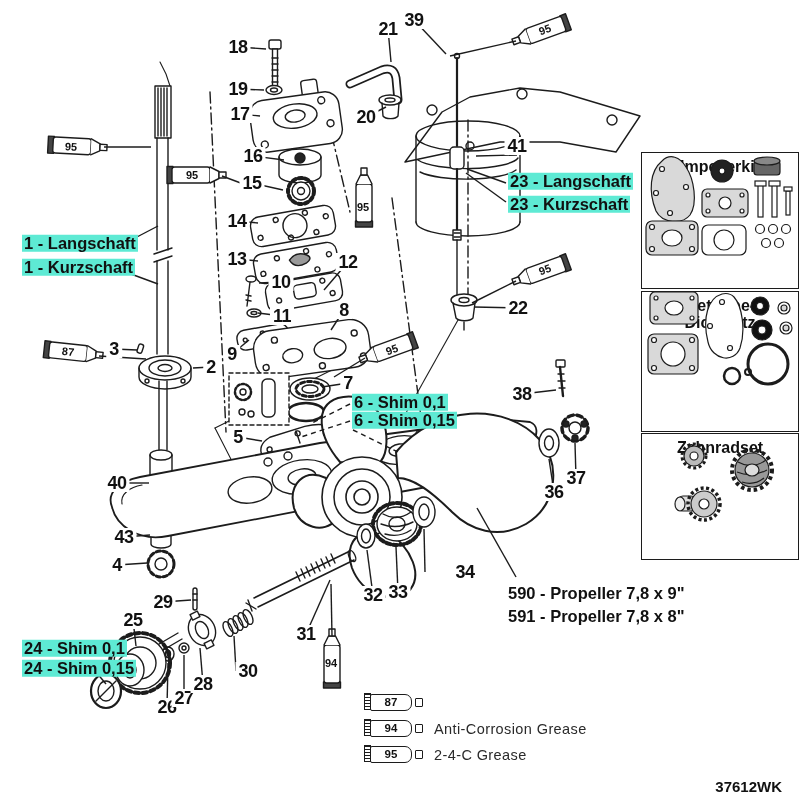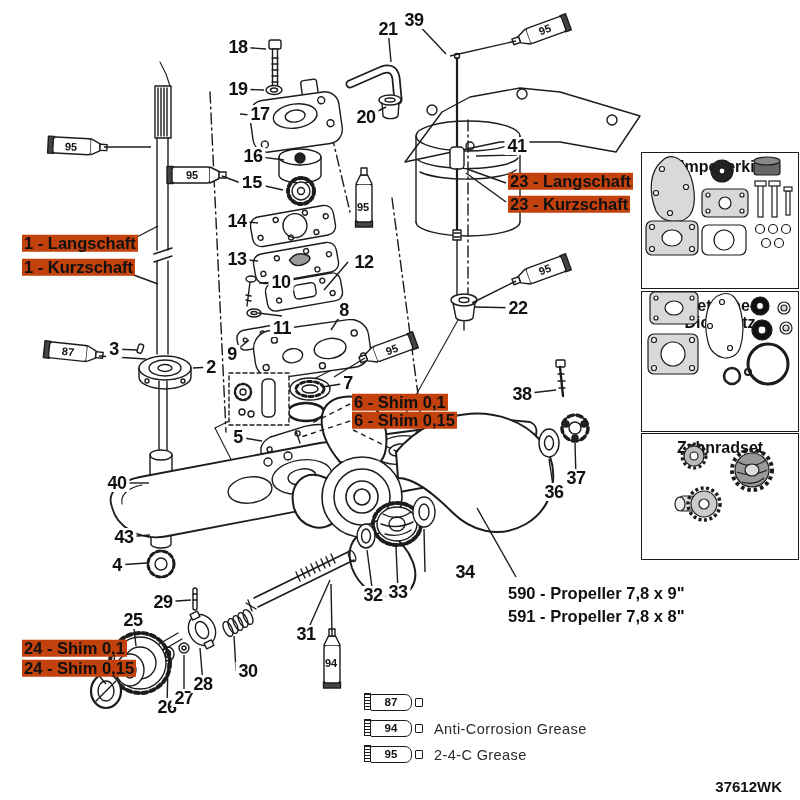--- a/index.html
+++ b/index.html
@@ -6,21 +6,21 @@
   #stage{position:relative;width:800px;height:800px;background:#fff;overflow:hidden;
          font-family:"Liberation Sans",sans-serif;color:#111;}
   svg{position:absolute;left:0;top:0;}
   #art,#leader-layer{width:800px;height:800px;}
   #leader-layer{pointer-events:none;}
   .lead{stroke:#1c1c1c;stroke-width:1.4;}
   .lead.dash{stroke-dasharray:5 4;}
   .callout{position:absolute;transform:translate(-50%,-50%);font-weight:bold;font-size:18px;
            background:#fff;padding:0 3px;line-height:1;letter-spacing:-0.5px;z-index:5;}
   .tlabel{position:absolute;transform:translate(0,-50%);font-weight:bold;font-size:16.5px;
-          background:#c2410c;padding:0 2px;white-space:nowrap;line-height:1;z-index:5;}
+          background:#5eead4;padding:0 2px;white-space:nowrap;line-height:1;z-index:5;}
   .tubenum{position:absolute;font-weight:bold;font-size:11px;line-height:1;z-index:4;}
   .kit-box{position:absolute;border:1.6px solid #1c1c1c;background:#fff;z-index:3;}
   .kit-title{font-weight:bold;font-size:16px;text-align:center;margin-top:6px;line-height:1.05;}
   .kit-art{position:absolute;left:0;bottom:0;}
   #prop-list{position:absolute;left:508px;top:582px;z-index:5;}
   .prop-line{font-weight:bold;font-size:16.5px;line-height:23px;white-space:nowrap;}
   #legend{position:absolute;left:363px;top:694px;z-index:5;}
   .legend-row{display:flex;align-items:center;margin-bottom:9px;height:17px;}
   .tube-box{position:relative;display:inline-block;width:40px;height:15px;border:1.7px solid #1c1c1c;
             border-radius:2px 7px 7px 2px;font-weight:bold;font-size:11.5px;text-align:center;
@@ -589,28 +589,28 @@
       </div>
       <div class="legend-row">
         <span class="tube-box">95</span>
         <span class="legend-label">2-4-C Grease</span>
       </div>
     </div>
 
   <div id="code">37612WK</div>
 <div class="callout" style="left: 238px; top: 47px;">18</div>
     <div class="callout" style="left: 238px; top: 89px;">19</div>
-    <div class="callout" style="left: 240px; top: 114px; margin-left: 20px;">17</div>
+    <div class="callout" style="left: 240px; top: 114px;">17</div>
     <div class="callout" style="left: 253px; top: 156px;">16</div>
-    <div class="callout" style="left: 252px; top: 183px; font-family: Liberation Mono, monospace;">15</div>
+    <div class="callout" style="left: 252px; top: 183px;">15</div>
     <div class="callout" style="left: 237px; top: 221px;">14</div>
     <div class="callout" style="left: 237px; top: 259px;">13</div>
     <div class="callout" style="left: 281px; top: 282px;">10</div>
-    <div class="callout" style="left: 282px; top: 316px; margin-top: 12px;">11</div>
-    <div class="callout" style="left: 364px; top: 262px; text-align: right;">12</div>
+    <div class="callout" style="left: 282px; top: 316px;">11</div>
+    <div class="callout" style="left: 348px; top: 262px; text-align: right;">12</div>
     <div class="callout" style="left: 344px; top: 310px;">8</div>
     <div class="callout" style="left: 232px; top: 354px;">9</div>
     <div class="callout" style="left: 348px; top: 383px;">7</div>
     <div class="callout" style="left: 238px; top: 437px;">5</div>
     <div class="callout" style="left: 211px; top: 367px;">2</div>
     <div class="callout" style="left: 114px; top: 349px;">3</div>
     <div class="callout" style="left: 388px; top: 29px;">21</div>
     <div class="callout" style="left: 414px; top: 20px;">39</div>
     <div class="callout" style="left: 366px; top: 117px;">20</div>
     <div class="callout" style="left: 517px; top: 146px;">41</div>

